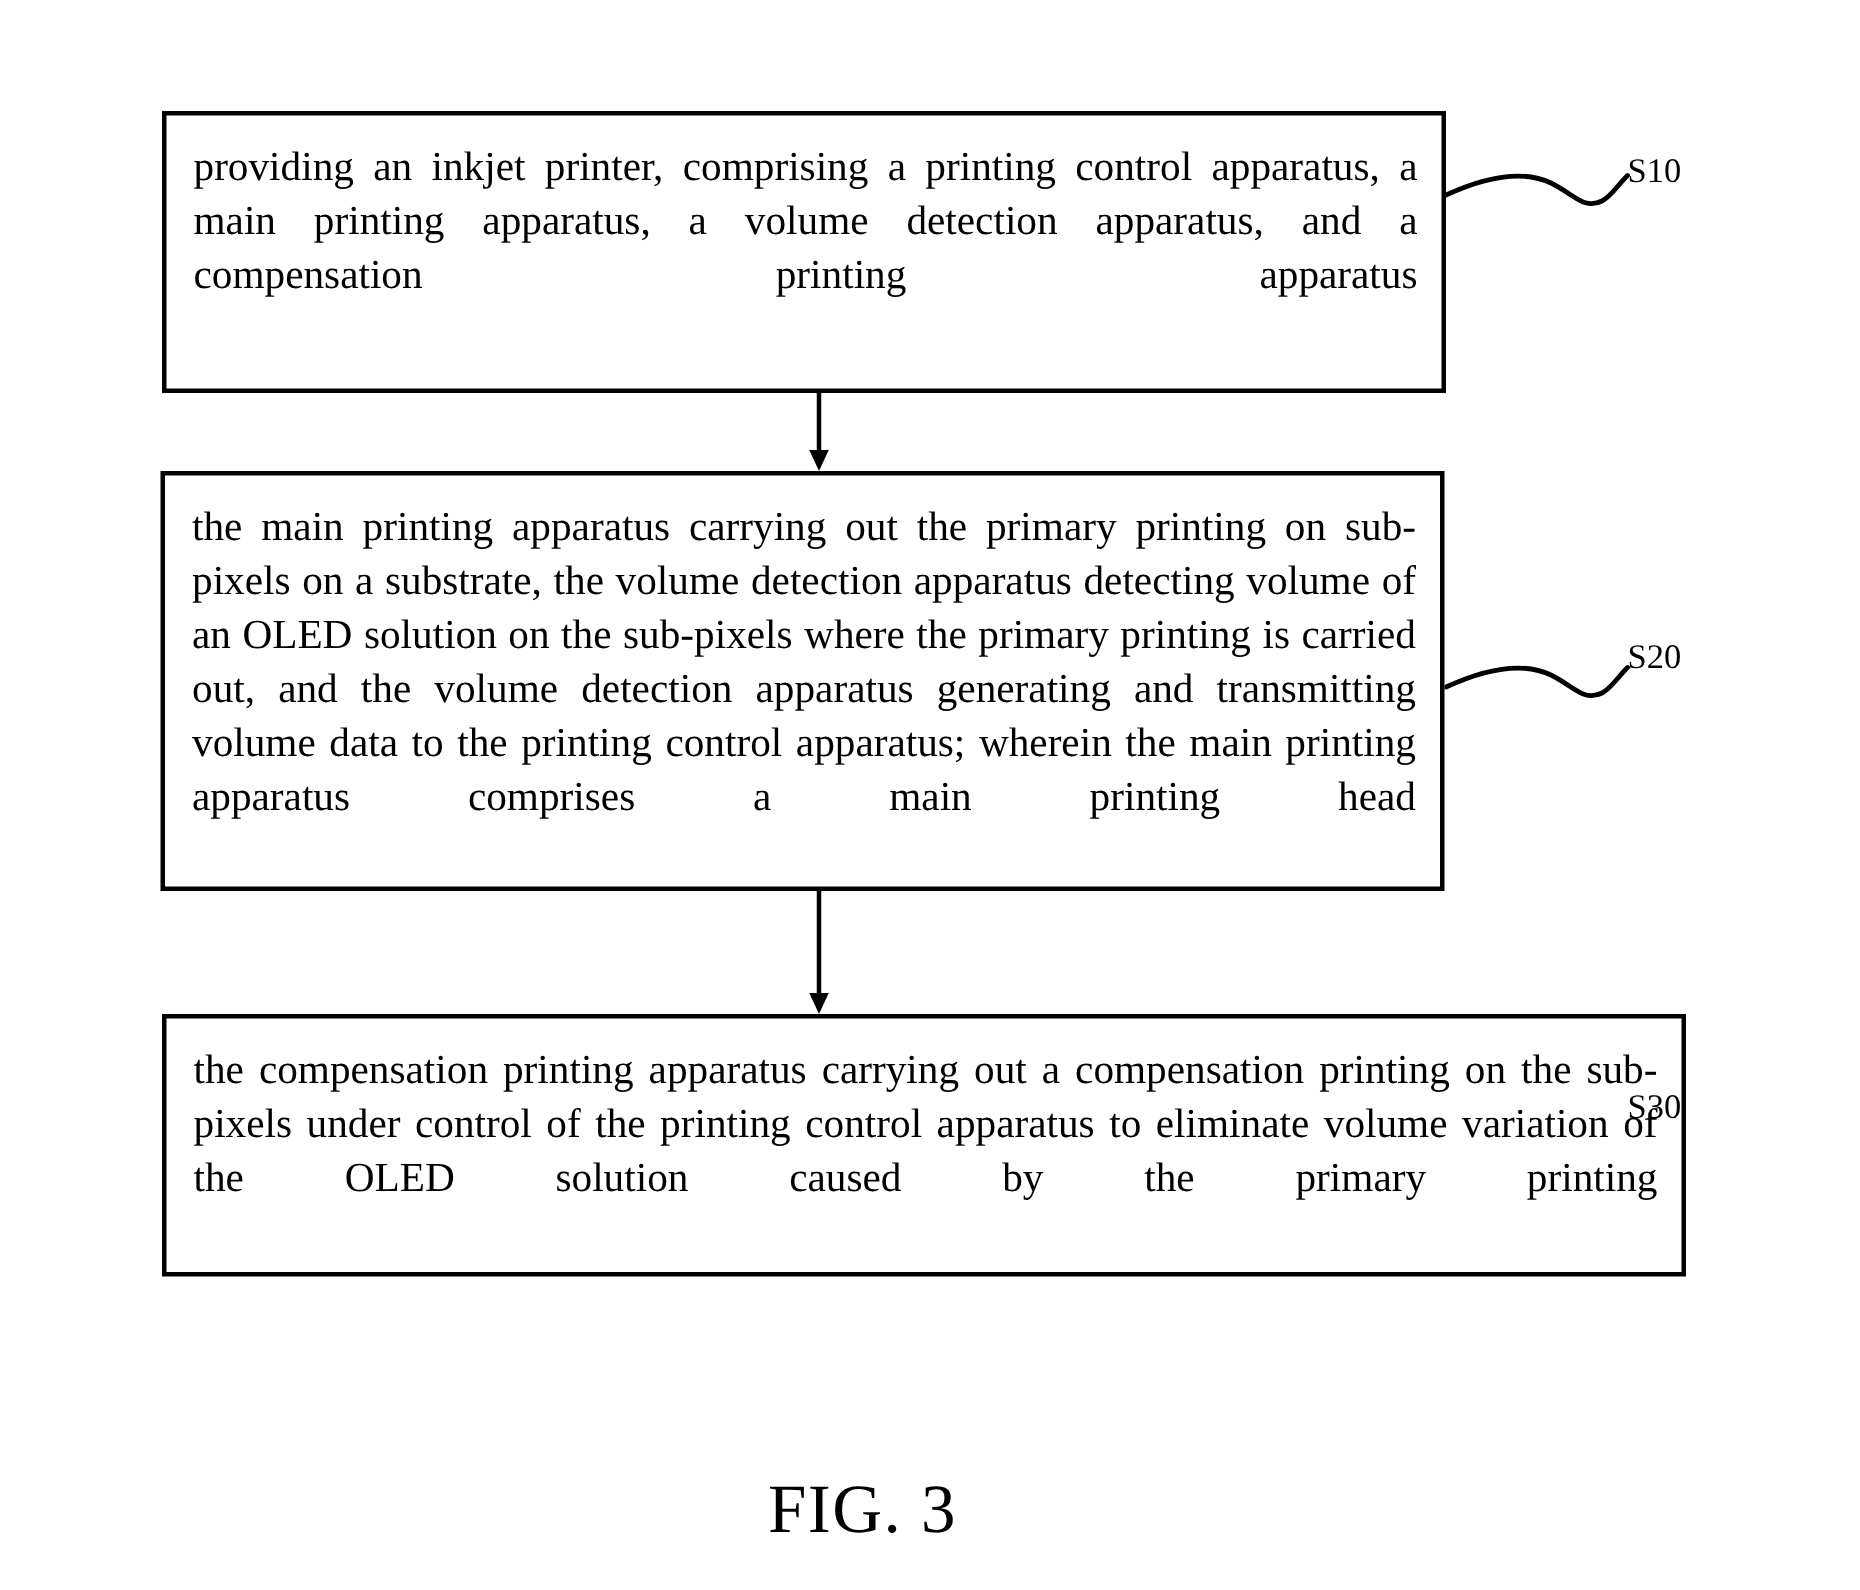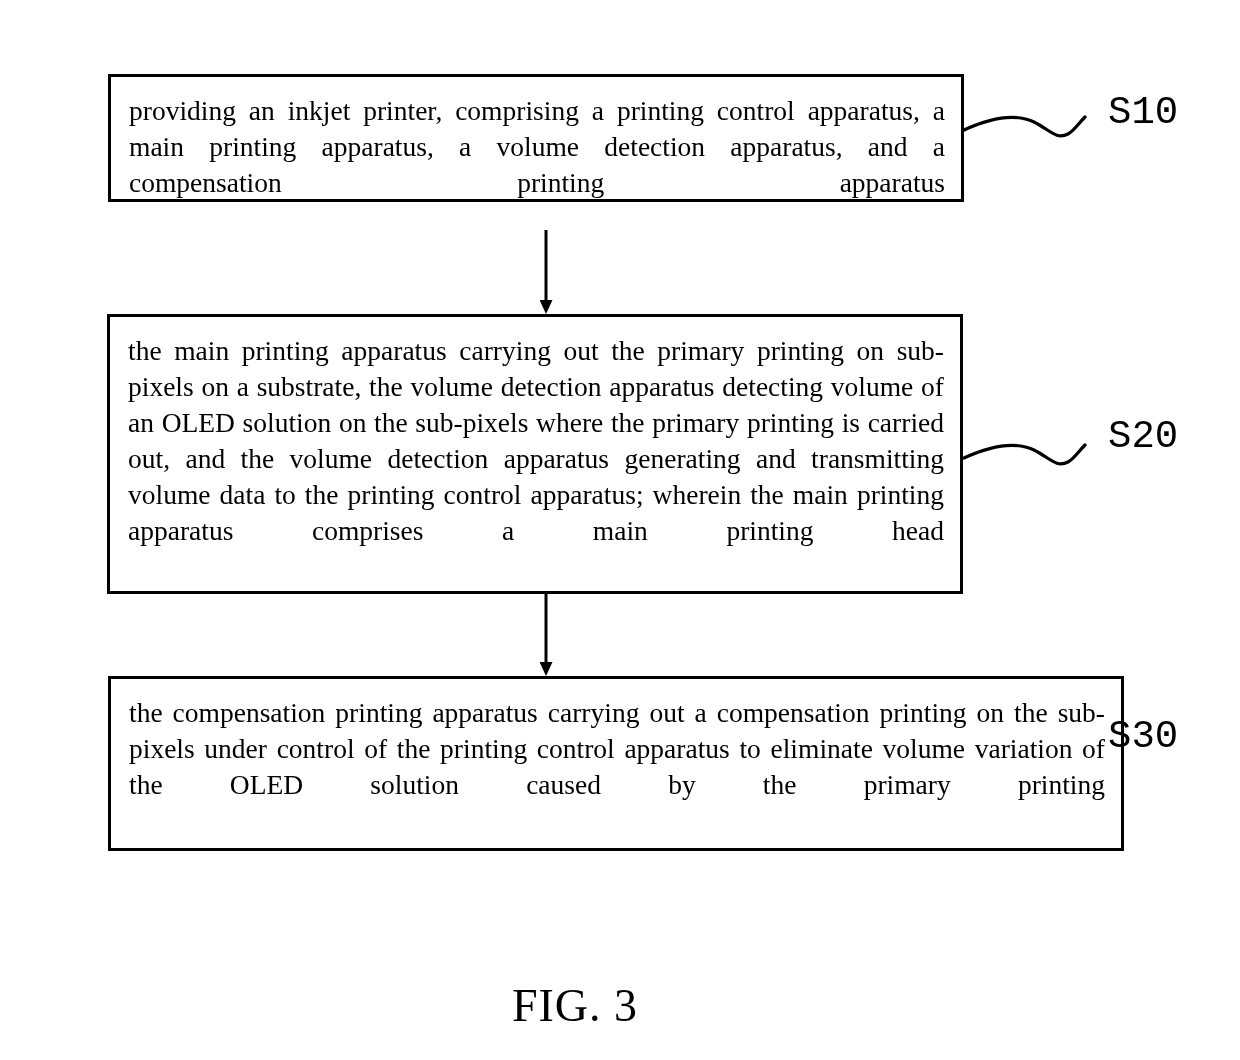--- a/index.html
+++ b/index.html
@@ -24,21 +24,21 @@
     height: 1060px;
   }
 
   
   .flow-box {
     position: absolute;
     box-sizing: border-box;
     border: 3px solid #000000;
     background: #ffffff;
   }
-  #step-box-1 { left: 108px; top: 74px;  width: 856px; height: 128px; }
+  #step-box-1 { left: 108px; top: 74px;  width: 856px; height: 188px; }
   #step-box-2 { left: 107px; top: 314px; width: 856px; height: 280px; }
   #step-box-3 { left: 108px; top: 676px; width: 1016px; height: 175px; }
 
   .flow-box-text {
     position: absolute;
     left: 18px;
     right: 16px;
     top: 16px;
     text-align: justify;
     text-justify: inter-word;
@@ -62,25 +62,24 @@
     left: 0;
     top: 0;
     width: 1240px;
     height: 1060px;
     pointer-events: none;
   }
 
   
   .step-label {
     position: absolute;
-    font-size: 39px;
+    font-size: 23px;
     line-height: 35px;
-    font-family: Liberation Mono, monospace;
+    font-family: Liberation Serif, serif;
     white-space: nowrap;
-    margin-left: 23px;
   }
   #step-label-s10 { left: 1085px; top: 96px; }
   #step-label-s20 { left: 1085px; top: 420px; }
   #step-label-s30 { left: 1085px; top: 720px; text-align: right; }
 
   
   #figure-caption {
     position: absolute;
     left: 0;
     top: 978px;

